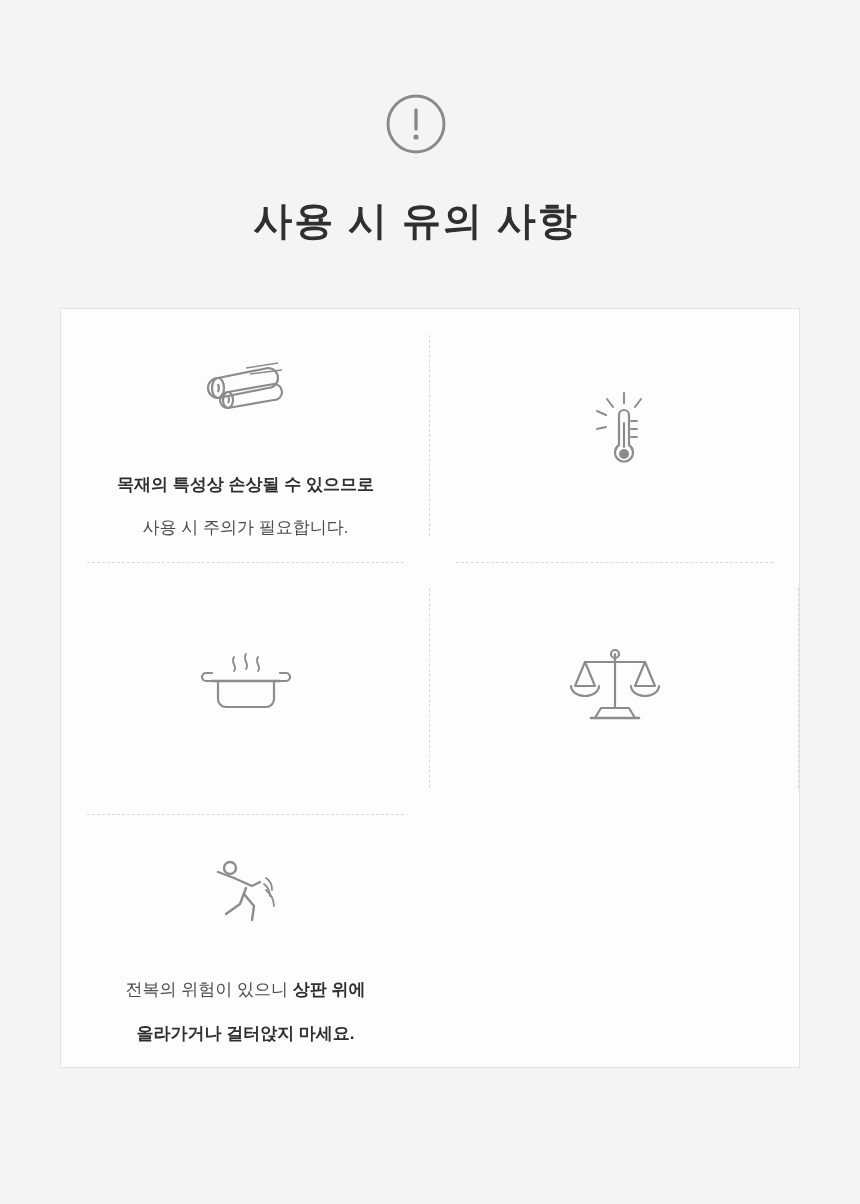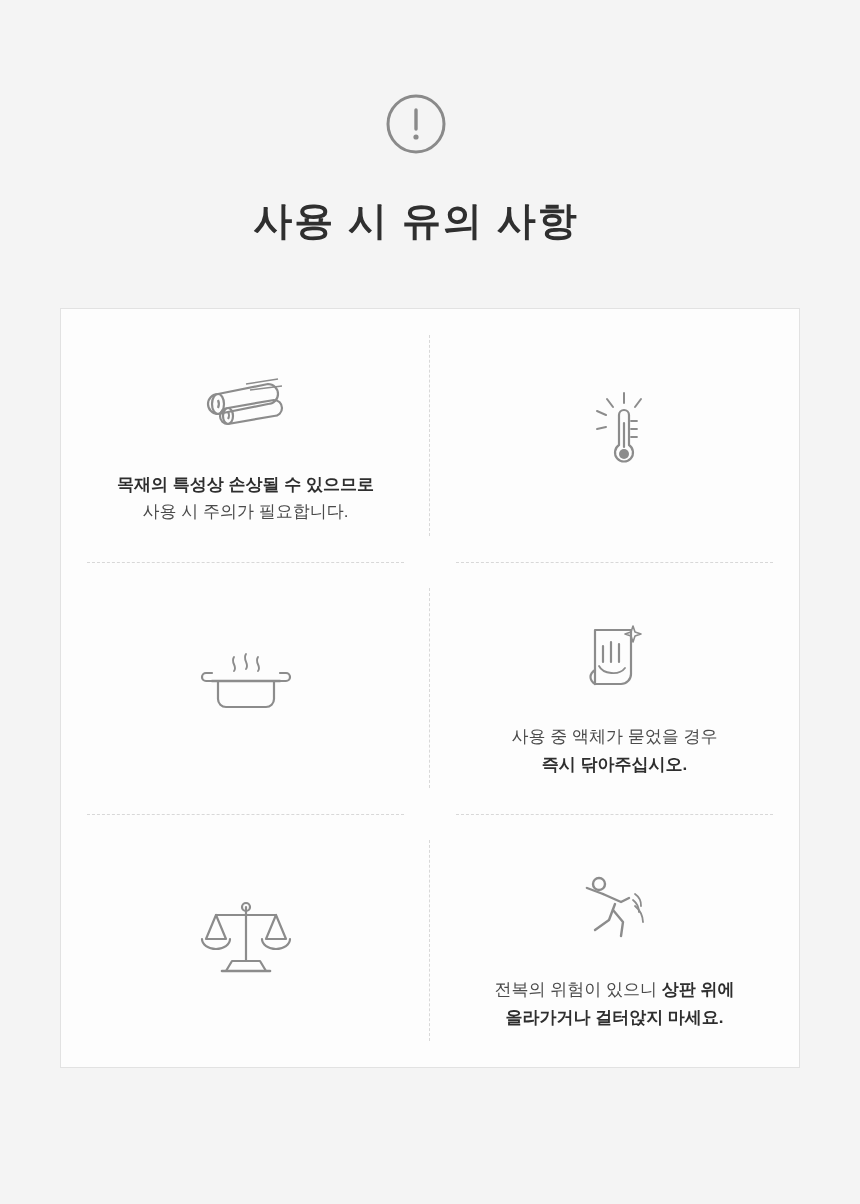--- a/index.html
+++ b/index.html
@@ -86,20 +86,21 @@
     font-size: 17px;
     line-height: 1.62;
     color: #4a4a4a;
   }
   .caption .b {
     font-weight: bold;
     color: #2e2e2e;
   }
   .caption .line {
     display: block;
+    margin-top: 16px;
   }
 </style>
 </head>
 <body>
 
 <div class="page">
 
   <div class="header">
     <span class="warn-icon">
       <svg width="64" height="64" viewBox="0 0 64 64" aria-hidden="true">
@@ -167,37 +168,20 @@
             <path d="M16 40 h-6 a4 4 0 0 1 0 -8 h6"></path>
             <path d="M84 40 h6 a4 4 0 0 0 0 -8 h-6"></path>
             <path d="M38 30 c4 -5 -4 -8 0 -14" stroke-width="1.9"></path>
             <path d="M50 28 c4 -5 -4 -9 0 -15" stroke-width="1.9"></path>
             <path d="M62 30 c4 -5 -4 -8 0 -14" stroke-width="1.9"></path>
           </g>
         </svg>
       </div>
     </div>
 
-    <div class="cell row-sep">
-      <div class="icon-wrap">
-        <svg width="92" height="92" viewBox="0 0 92 92" aria-hidden="true">
-          <g fill="none" stroke="#8c8c8c" stroke-width="2.2" stroke-linecap="round" stroke-linejoin="round">
-            <path d="M26 20 h36 v44 a10 10 0 0 1 -10 10 H26 Z"></path>
-            <path d="M26 74 c-6 -4 -6 -10 0 -14"></path>
-            <path d="M34 36 v16 M42 32 v20 M50 34 v18"></path>
-            <path d="M30 56 c4 8 20 10 26 2" stroke-width="1.8"></path>
-            <path d="M64 16 l2 6 6 2 -6 2 -2 6 -2 -6 -6 -2 6 -2 z" stroke-width="1.6"></path>
-          </g>
-        </svg>
-      </div>
-      <div class="caption">
-        <span class="line">사용 중 액체가 묻었을 경우</span>
-        <span class="line b">즉시 닦아주십시오.</span>
-      </div>
-    </div>
 
     <div class="cell col-left row-sep">
       <div class="icon-wrap">
         <svg width="100" height="92" viewBox="0 0 100 92" aria-hidden="true">
           <g fill="none" stroke="#8c8c8c" stroke-width="2.2" stroke-linecap="round" stroke-linejoin="round">
             <line x1="50" y1="16" x2="50" y2="70"></line>
             <line x1="20" y1="24" x2="80" y2="24"></line>
             <circle cx="50" cy="16" r="4"></circle>
             <path d="M20 24 L10 48 h20 Z"></path>
             <path d="M80 24 L70 48 h20 Z"></path>

